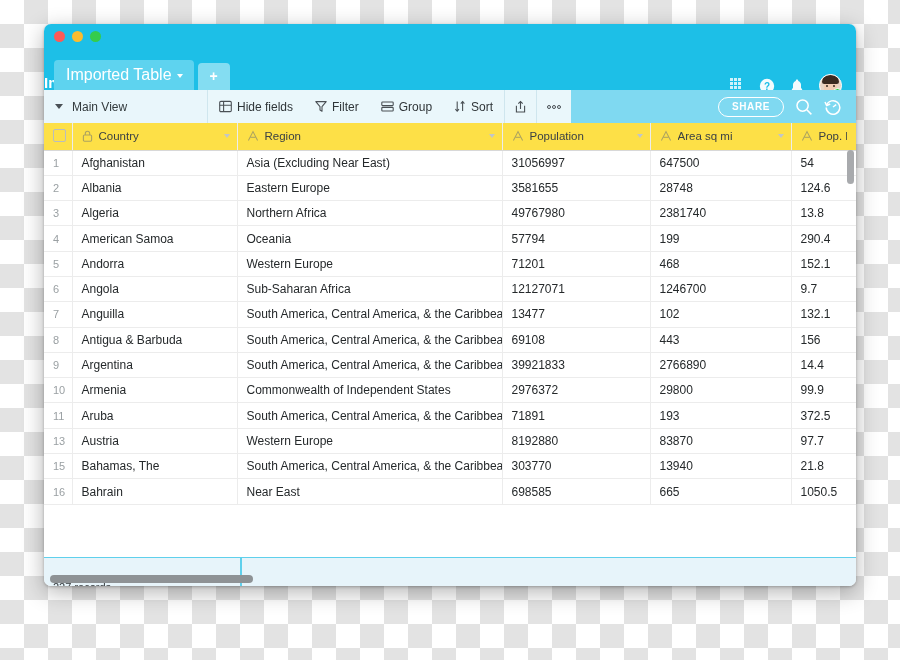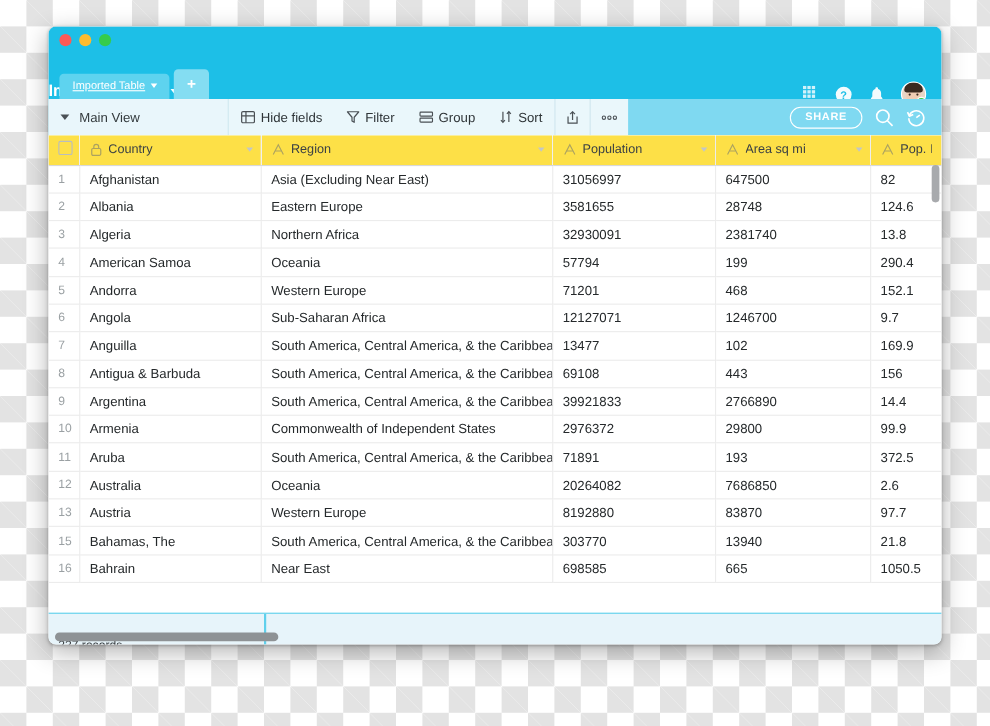--- a/index.html
+++ b/index.html
@@ -109,25 +109,24 @@
 
   
   .tabstrip {
     position: absolute; left: 0; bottom: 0;
     display: flex; align-items: flex-end; gap: 4px;
     padding-left: 10px;
   }
   .table-tab {
     background: #5ed3ef;
     color: #ffffff;
-    font-size: 10px;
+    font-size: 16px;
     padding: 6px 11px 6px 12px;
     border-radius: 4px 4px 0 0;
     white-space: nowrap;
-    text-decoration: underline;
   }
   .table-tab .caret {
     display: inline-block; margin-left: 5px;
     border-left: 3.5px solid transparent;
     border-right: 3.5px solid transparent;
     border-top: 4.5px solid #ffffff;
     vertical-align: middle;
   }
   .add-table {
     background: #84ddf2;
@@ -471,35 +470,35 @@
             </th>
           </tr>
         </thead>
         <tbody id="grid-body">
             <tr>
               <td class="col-rownum">1</td>
               <td class="col-country">Afghanistan</td>
               <td class="col-region">Asia (Excluding Near East)</td>
               <td class="col-pop">31056997</td>
               <td class="col-area">647500</td>
-              <td class="col-density">82</td>
+              <td class="col-density">54</td>
             </tr>
             <tr>
               <td class="col-rownum">2</td>
               <td class="col-country">Albania</td>
               <td class="col-region">Eastern Europe</td>
               <td class="col-pop">3581655</td>
               <td class="col-area">28748</td>
               <td class="col-density">124.6</td>
             </tr>
             <tr>
               <td class="col-rownum">3</td>
               <td class="col-country">Algeria</td>
               <td class="col-region">Northern Africa</td>
-              <td class="col-pop">32930091</td>
+              <td class="col-pop">49767980</td>
               <td class="col-area">2381740</td>
               <td class="col-density">13.8</td>
             </tr>
             <tr>
               <td class="col-rownum">4</td>
               <td class="col-country">American Samoa</td>
               <td class="col-region">Oceania</td>
               <td class="col-pop">57794</td>
               <td class="col-area">199</td>
               <td class="col-density">290.4</td>
@@ -519,21 +518,21 @@
               <td class="col-pop">12127071</td>
               <td class="col-area">1246700</td>
               <td class="col-density">9.7</td>
             </tr>
             <tr>
               <td class="col-rownum">7</td>
               <td class="col-country">Anguilla</td>
               <td class="col-region">South America, Central America, &amp; the Caribbean</td>
               <td class="col-pop">13477</td>
               <td class="col-area">102</td>
-              <td class="col-density">169.9</td>
+              <td class="col-density">132.1</td>
             </tr>
             <tr>
               <td class="col-rownum">8</td>
               <td class="col-country">Antigua &amp; Barbuda</td>
               <td class="col-region">South America, Central America, &amp; the Caribbean</td>
               <td class="col-pop">69108</td>
               <td class="col-area">443</td>
               <td class="col-density">156</td>
             </tr>
             <tr>
@@ -554,28 +553,20 @@
             </tr>
             <tr>
               <td class="col-rownum">11</td>
               <td class="col-country">Aruba</td>
               <td class="col-region">South America, Central America, &amp; the Caribbean</td>
               <td class="col-pop">71891</td>
               <td class="col-area">193</td>
               <td class="col-density">372.5</td>
             </tr>
             <tr>
-              <td class="col-rownum">12</td>
-              <td class="col-country">Australia</td>
-              <td class="col-region">Oceania</td>
-              <td class="col-pop">20264082</td>
-              <td class="col-area">7686850</td>
-              <td class="col-density">2.6</td>
-            </tr>
-            <tr>
               <td class="col-rownum">13</td>
               <td class="col-country">Austria</td>
               <td class="col-region">Western Europe</td>
               <td class="col-pop">8192880</td>
               <td class="col-area">83870</td>
               <td class="col-density">97.7</td>
             </tr>
             <tr>
               <td class="col-rownum">15</td>
               <td class="col-country">Bahamas, The</td>

